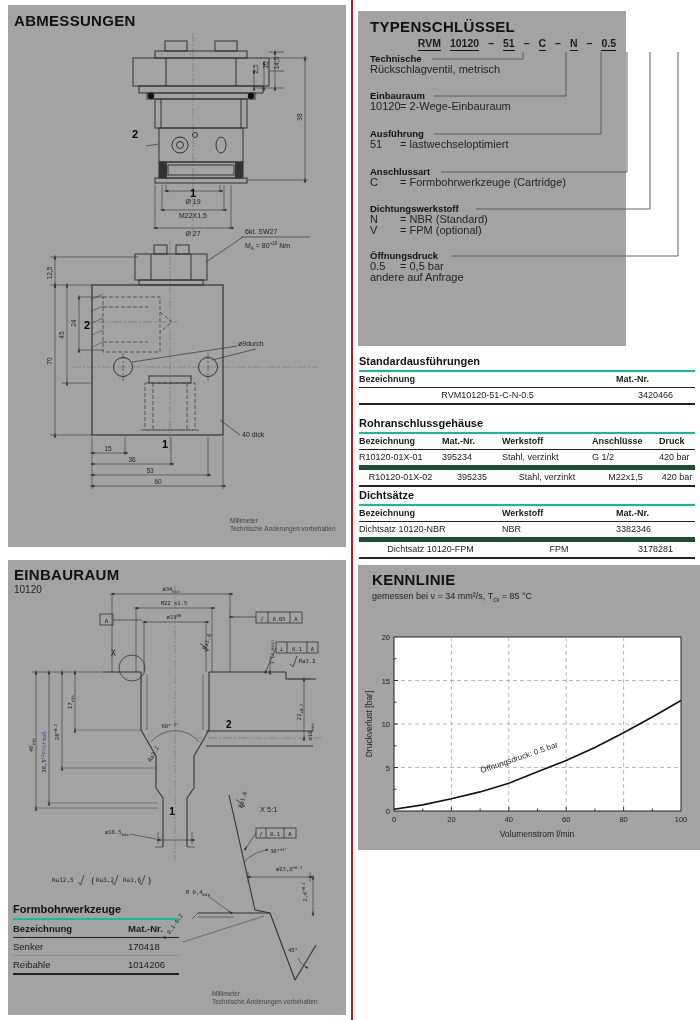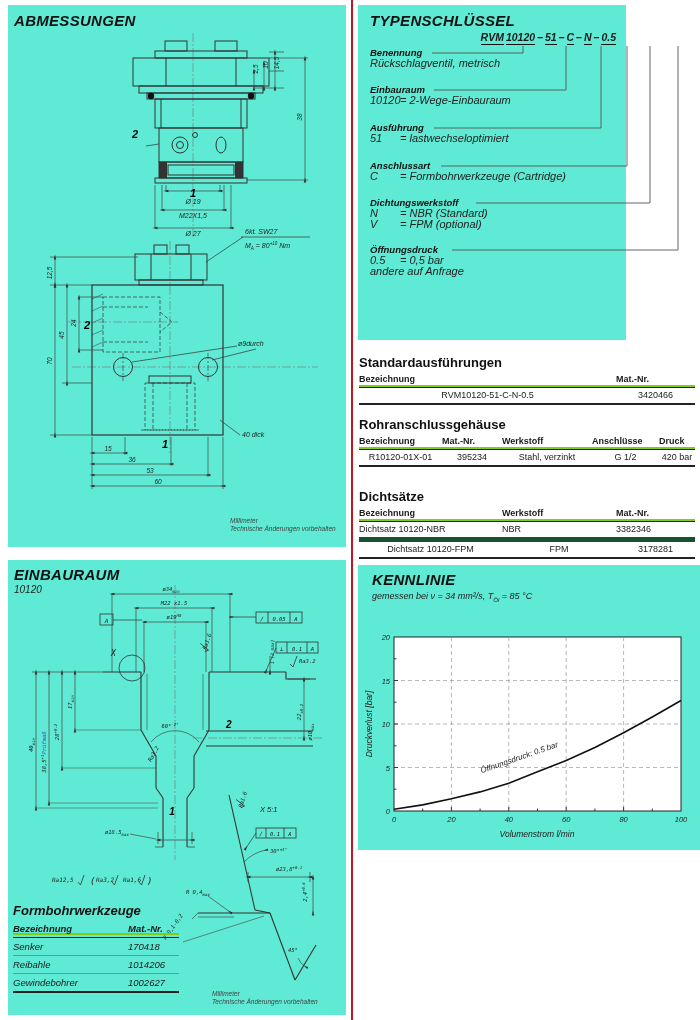--- a/index.html
+++ b/index.html
@@ -1,35 +1,35 @@
 <!DOCTYPE html>
 <html><head>
 <meta charset="utf-8">
 <style>
   html,body{margin:0;padding:0;}
   body{width:700px;height:1020px;position:relative;background:#fff;
        font-family:"Liberation Sans",sans-serif;color:#1a1a1a;overflow:hidden;}
-  .panel{position:absolute;background:#5eead4;font-style:italic;}
+  .panel{position:absolute;background:#a3a3a3;}
   .abs{position:absolute;}
   .sec-title{font-weight:bold;font-size:15px;letter-spacing:.3px;color:#111;}
   .sub10{font-size:10px;color:#222;}
   .red-divider{position:absolute;top:0;width:2px;height:1020px;background:#c41425;}
   .footnote{font-size:6.5px;color:#444;line-height:8px;}
   
-  .ttitle{font-weight:bold;font-size:13px;border-bottom:2px solid #84cc16;padding-bottom:15px;color:#111;}
+  .ttitle{font-weight:bold;font-size:11px;border-bottom:2px solid #14b8a6;padding-bottom:3px;color:#111;}
   table.dtable{border-collapse:collapse;table-layout:fixed;font-size:9px;}
   table.dtable th{text-align:left;font-weight:bold;border-bottom:1px solid #222;padding:2px 0 3px;}
   table.dtable td{padding:2px 0 3px;border-bottom:5px solid #14532d;}
   table.dtable tbody tr:last-child td{border-bottom:2px solid #222;text-align:center;}
   table.wtable{border-collapse:collapse;table-layout:fixed;font-size:9.5px;}
   table.wtable th{text-align:left;font-weight:bold;border-bottom:1px solid #222;padding:3px 0;}
   table.wtable td{padding:3px 0;border-bottom:1px solid #888;}
   table.wtable tbody tr:last-child td{border-bottom:2px solid #222;}
   
-  .code-row{display:flex;gap:2px;font-weight:bold;font-size:10.5px;align-items:baseline;}
+  .code-row{display:flex;gap:9px;font-weight:bold;font-size:10.5px;align-items:baseline;}
   .code-part{border-bottom:1.3px solid #111;padding-bottom:1px;}
   .code-sep{font-weight:bold;}
   .ts-entry{position:absolute;left:12px;}
   .ts-label{font-weight:bold;font-size:9.5px;line-height:11px;color:#111;}
   .ts-line{display:flex;font-size:11px;line-height:11px;color:#222;}
   .ts-key{width:30px;flex:none;}
   .ts-key:empty{display:none;}
   
   svg text{font-family:"DejaVu Sans Mono",monospace;fill:#222;}
   svg .lab{font-family:"Liberation Sans",sans-serif;}
@@ -194,21 +194,21 @@
     <text class="lab" x="142" y="468" font-size="6.5" text-anchor="middle">53</text>
     <text class="lab" x="150" y="479" font-size="6.5" text-anchor="middle">60</text>
   </svg>
 
   <div class="abs footnote" style="left:222px;top:512px;">
     <div>Millimeter</div>
     <div>Technische Änderungen vorbehalten</div>
   </div>
 </div>
 
-<div class="panel" style="left:358px;top:5px;width:268px;height:335px;">
+<div class="panel" style="left:358px;top:11px;width:268px;height:335px;">
   <div class="abs sec-title" style="left:12px;top:7px;">TYPENSCHLÜSSEL</div>
 
   <svg class="abs" style="left:0;top:0;" width="338" height="335" viewBox="0 0 338 335">
     <g stroke="#555" stroke-width="0.9" fill="none">
       <polyline points="74,48 165,48 165,41"></polyline>
       <polyline points="76,85 208,85 208,41"></polyline>
       <polyline points="76,123 243,123 243,41"></polyline>
       <polyline points="83,161 269,161 269,41"></polyline>
       <polyline points="118,198 292,198 292,41"></polyline>
       <polyline points="94,245 320,245 320,41"></polyline>
@@ -222,21 +222,21 @@
     <span class="code-part">51</span>
     <span class="code-sep">–</span>
     <span class="code-part">C</span>
     <span class="code-sep">–</span>
     <span class="code-part">N</span>
     <span class="code-sep">–</span>
     <span class="code-part">0.5</span>
   </div>
 
   <div class="ts-entry" style="top:42px;">
-    <div class="ts-label">Benennung</div>
+    <div class="ts-label">Technische</div>
     <div class="ts-line">
         <span>Rückschlagventil, metrisch</span>
       </div>
   </div>
   <div class="ts-entry" style="top:79px;">
     <div class="ts-label">Einbauraum</div>
     <div class="ts-line">
         <span class="ts-key">10120</span>
         <span>= 2-Wege-Einbauraum</span>
       </div>
@@ -315,20 +315,27 @@
     <th>Anschlüsse</th>
     <th>Druck</th>
   </tr>
     </thead>
   <tbody>
   <tr>
     <td>R10120-01X-01</td>
     <td>395234</td>
     <td>Stahl, verzinkt</td>
     <td>G 1/2</td>
+    <td>420 bar</td>
+  </tr>
+  <tr>
+    <td>R10120-01X-02</td>
+    <td>395235</td>
+    <td>Stahl, verzinkt</td>
+    <td>M22x1,5</td>
     <td>420 bar</td>
   </tr>
   </tbody>
 </table>
 
 <div class="abs ttitle" style="left:359px;top:489px;width:336px;">Dichtsätze</div>
 <table class="dtable abs" style="left:359px;top:506px;width:336px;">
   <colgroup>
       <col style="width:143px">
       <col style="width:114px">
@@ -528,24 +535,20 @@
       </thead>
     <tbody>
     <tr>
           <td>Senker</td>
           <td>170418</td>
         </tr>
     <tr>
           <td>Reibahle</td>
           <td>1014206</td>
         </tr>
-    <tr>
-          <td>Gewindebohrer</td>
-          <td>1002627</td>
-        </tr>
     </tbody>
   </table>
 
   <div class="abs footnote" style="left:204px;top:430px;">
     <div>Millimeter</div>
     <div>Technische Änderungen vorbehalten</div>
   </div>
 </div>
 
 <div class="panel" style="left:358px;top:565px;width:400px;height:285px;">

